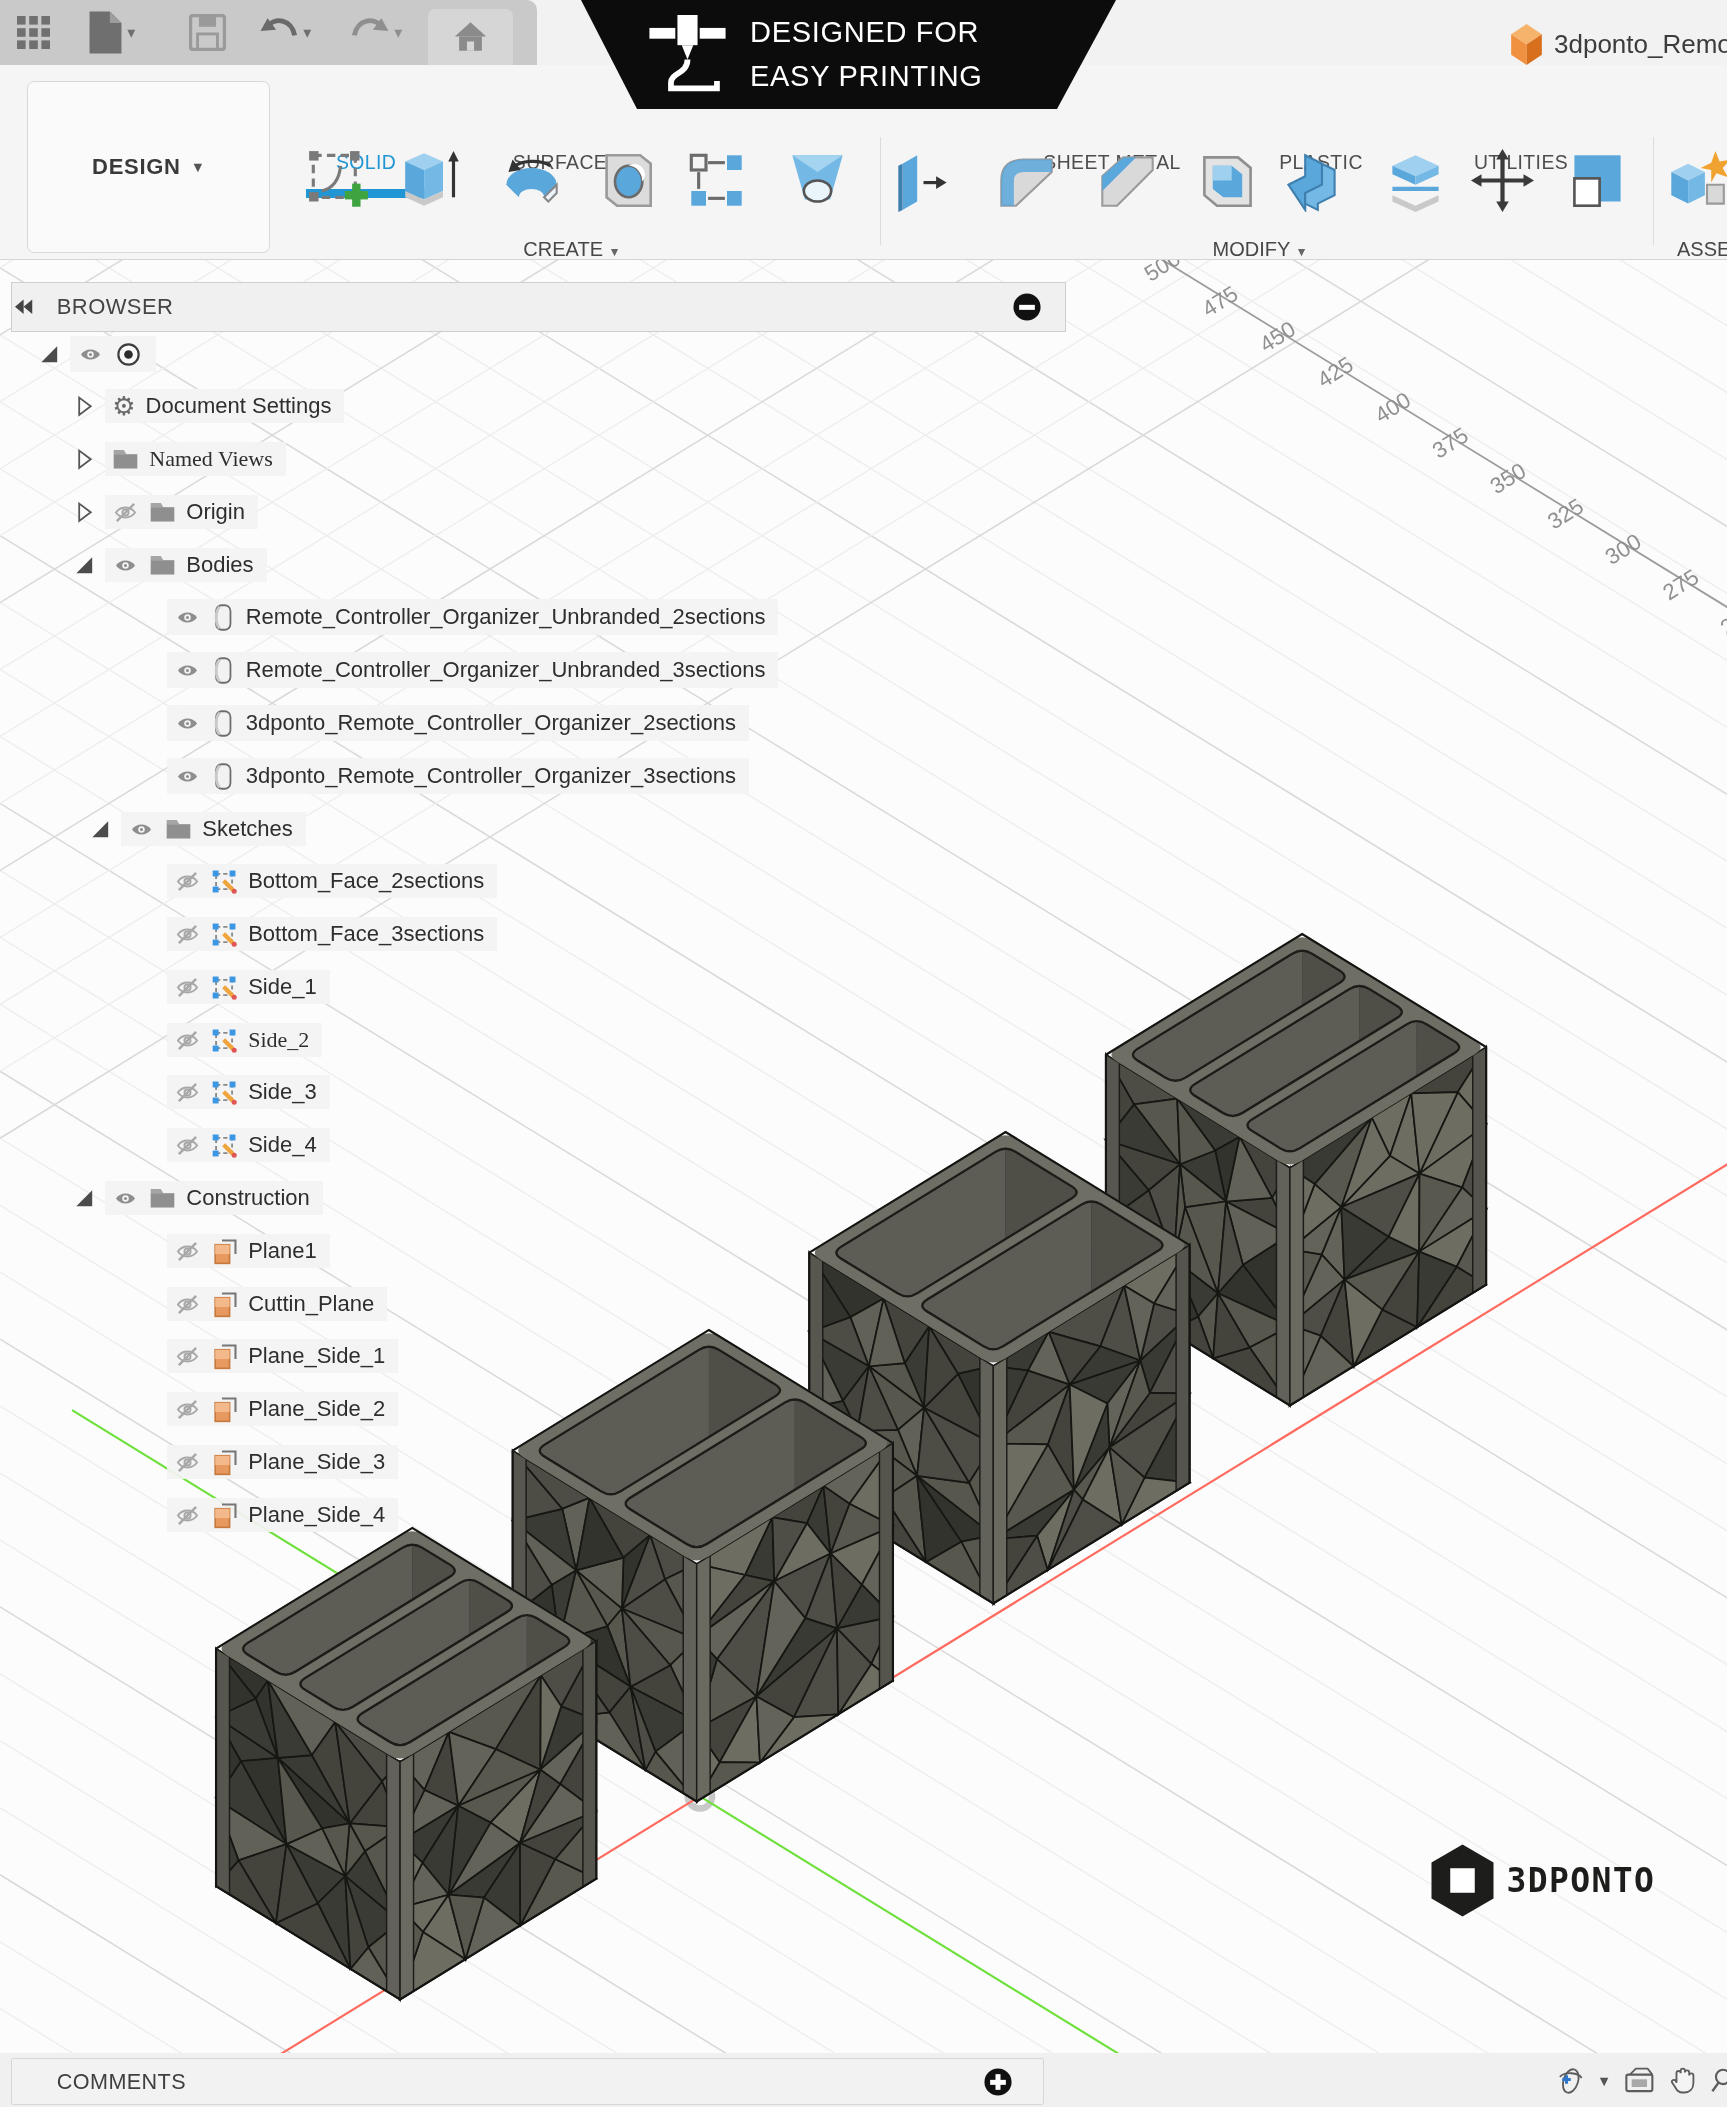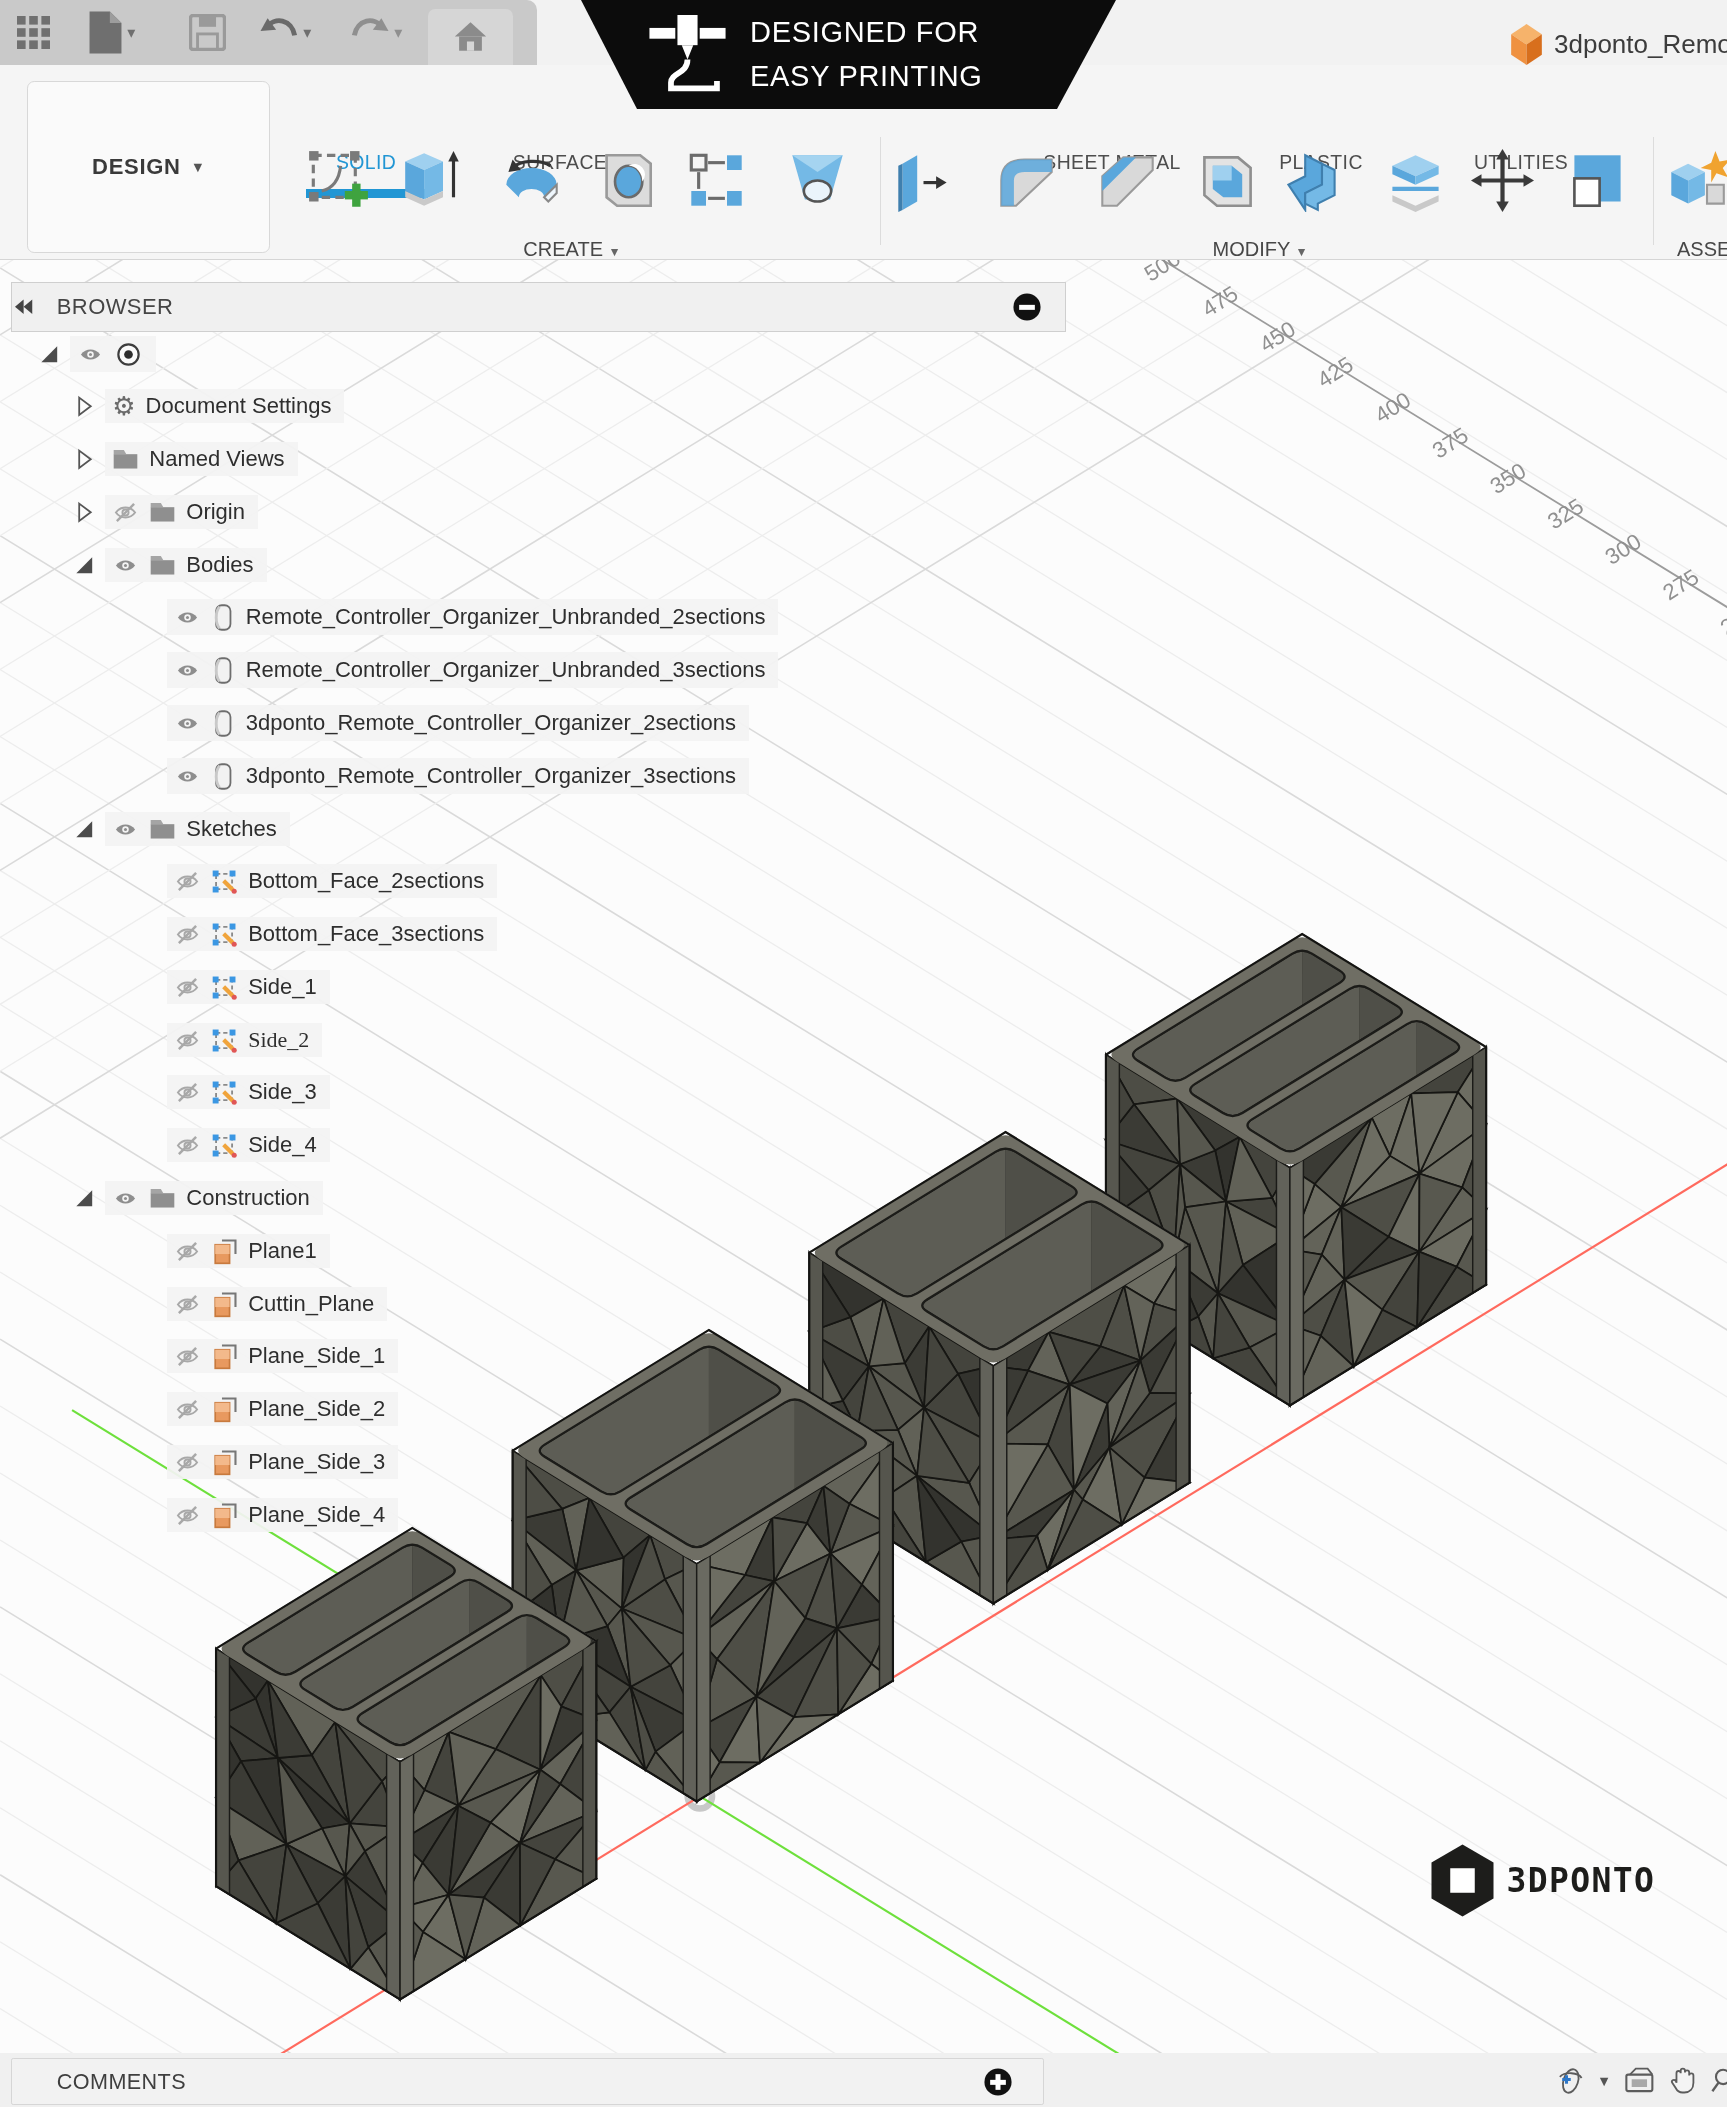--- a/index.html
+++ b/index.html
@@ -850,21 +850,21 @@
     </div>
     <div class="trow" style="left: 72px; top: 385px;">
       <svg width="24.5" height="24.5" viewBox="0 0 34 34">
         <polygon points="10,5 26,17 10,29" fill="#fcfcfc" stroke="#555" stroke-width="2.5"></polygon>
       </svg>
       <span class="band">
         <span class="gear">⚙</span>
         <span class="tlabel">Document Settings</span>
       </span>
     </div>
-    <div class="trow" style="left: 72px; top: 438px;">
+    <div class="trow" style="left: 72px; top: 438px; font-family: Liberation Serif, serif;">
       <svg width="24.5" height="24.5" viewBox="0 0 34 34">
         <polygon points="10,5 26,17 10,29" fill="#fcfcfc" stroke="#555" stroke-width="2.5"></polygon>
       </svg>
       <span class="band">
         <svg width="27" height="24.5" viewBox="0 0 32 28">
           <path d="M2 8 V3 H14 L17 8 Z" fill="#a5a5a5"></path>
           <rect x="2" y="8" width="28" height="17" fill="#8f8f8f"></rect>
         </svg>
         <span class="tlabel">Named Views</span>
       </span>
@@ -952,21 +952,21 @@
           <circle cx="12" cy="12" r="3.4" fill="#f4f4f4"></circle>
           <circle cx="12" cy="12" r="1.6" fill="#8e8e8e"></circle>
         </svg>
         <svg width="24.5" height="29" viewBox="0 0 34 40">
           <rect x="7" y="3" width="20" height="34" rx="8" fill="#f2f2f2" stroke="#6e6e6e" stroke-width="2.5"></rect>
           <path d="M12 5 a9 17 0 0 0 0 30" fill="none" stroke="#c9c9c9" stroke-width="4"></path>
         </svg>
         <span class="tlabel">3dponto_Remote_Controller_Organizer_3sections</span>
       </span>
     </div>
-    <div class="trow" style="left: 72px; top: 808px;">
+    <div class="trow" style="left: 88px; top: 808px;">
       <svg width="24.5" height="24.5" viewBox="0 0 34 34">
         <polygon points="28,6 28,28 6,28" fill="#4c4c4c"></polygon>
       </svg>
       <span class="band">
         <svg width="27" height="23" viewBox="0 0 24 24">
           <path d="M2 12 C7 5 17 5 22 12 C17 19 7 19 2 12 Z" fill="#8e8e8e"></path>
           <circle cx="12" cy="12" r="3.4" fill="#f4f4f4"></circle>
           <circle cx="12" cy="12" r="1.6" fill="#8e8e8e"></circle>
         </svg>
         <svg width="27" height="24.5" viewBox="0 0 32 28">

